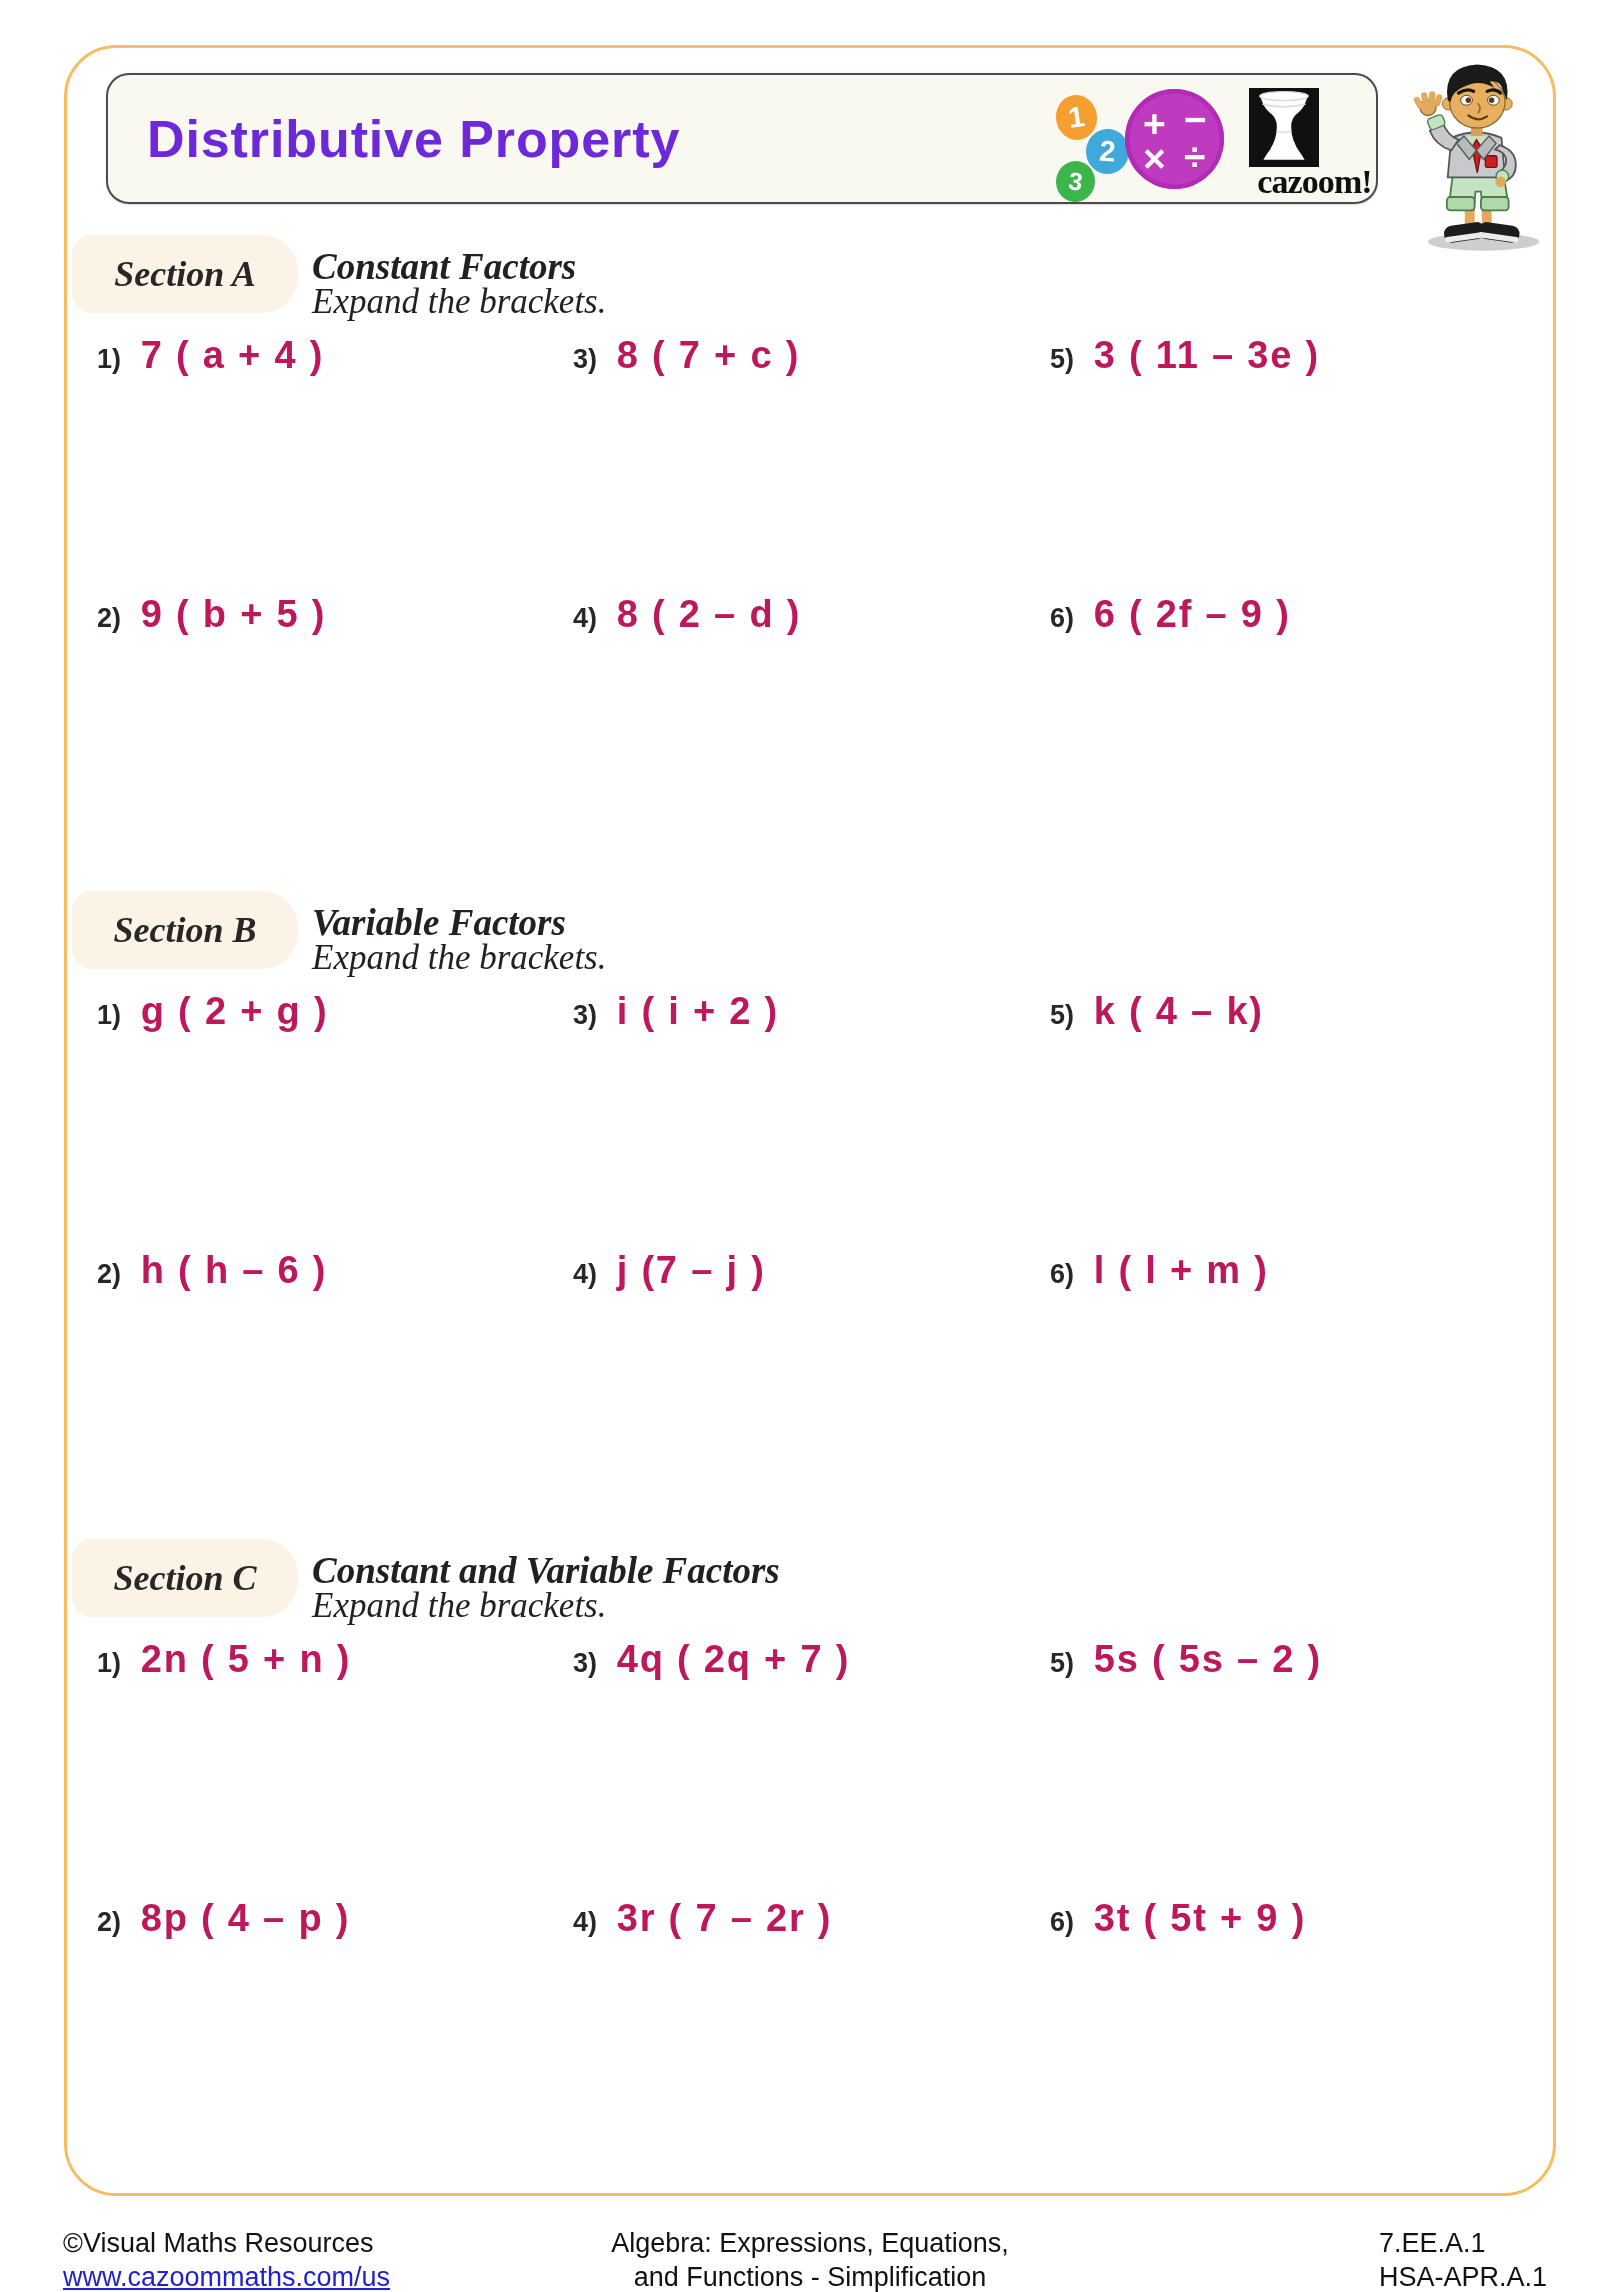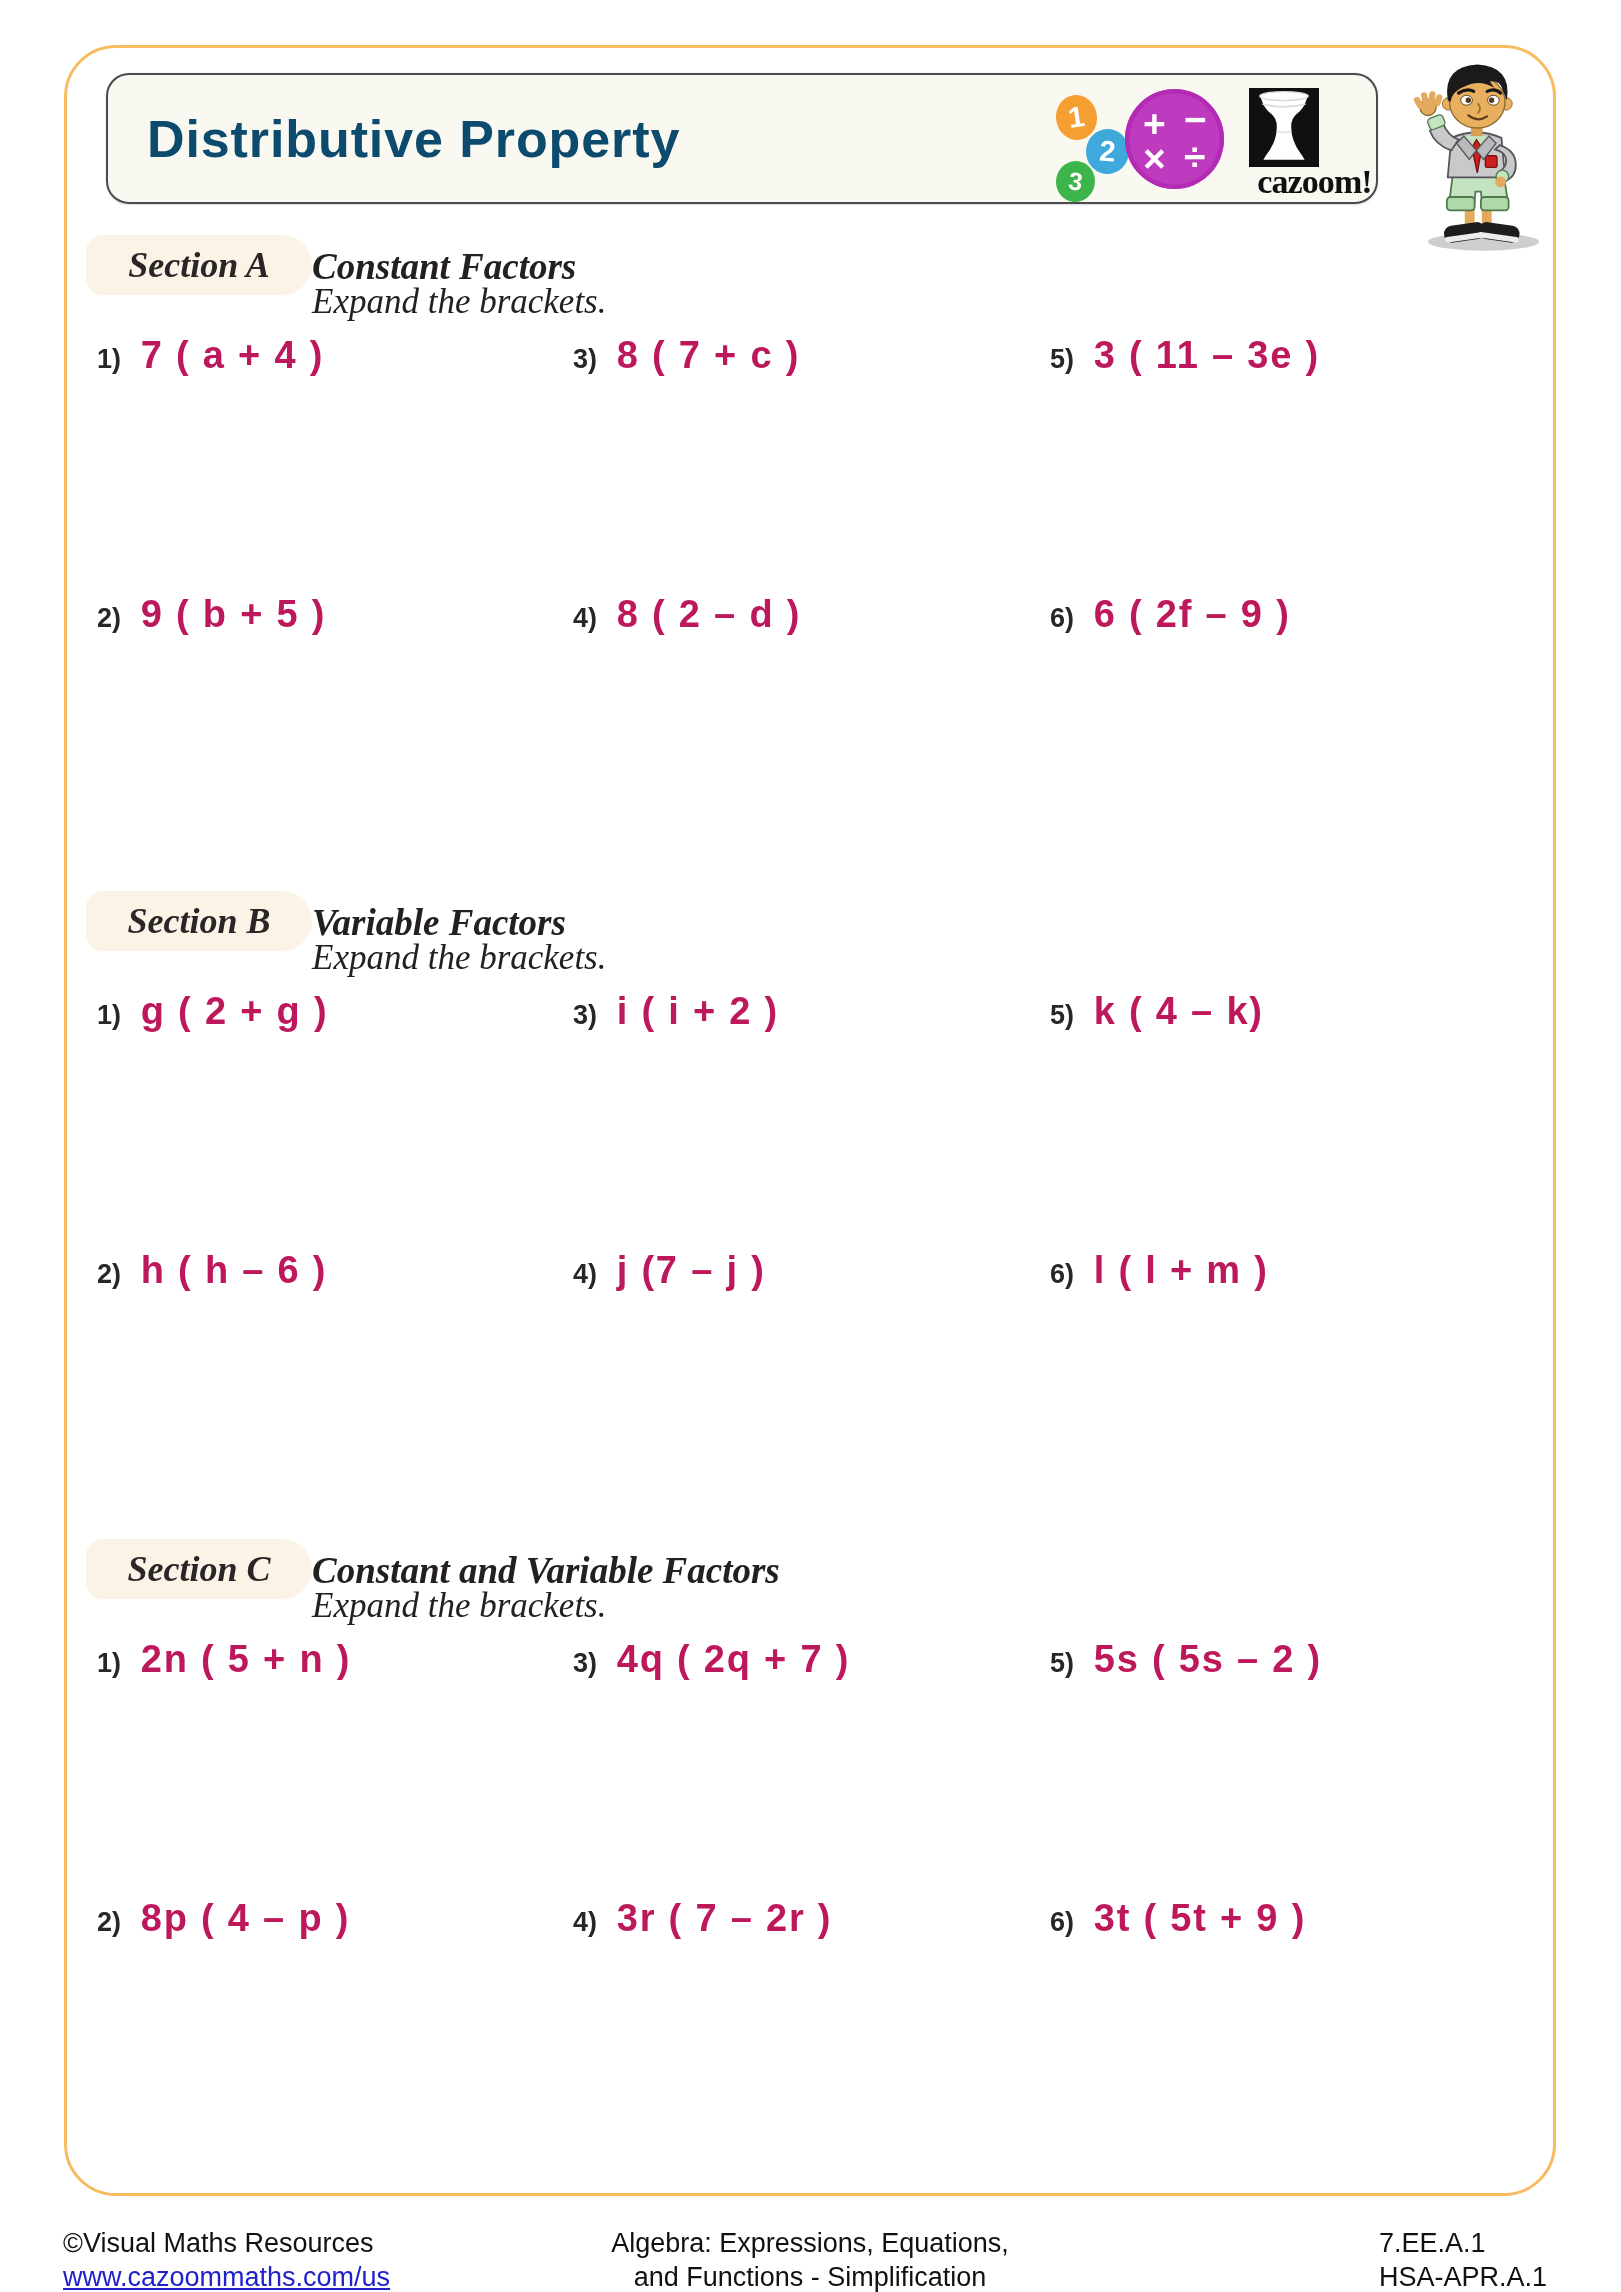--- a/index.html
+++ b/index.html
@@ -13,21 +13,21 @@
     border:3.6px solid #F7BC60; border-radius:52px; background:#ffffff;
   }
   
   .title-box {
     position:absolute; left:106px; top:73px; width:1272px; height:131px;
     background:#FAF9F1; border:2.7px solid #4B4B4D; border-radius:23px;
     box-shadow:0 0.9px 1.8px rgba(0,0,0,.15);
   }
   .title {
     position:absolute; left:39px; top:50%; transform:translateY(-50%);
-    margin:0; font-size:52px; font-weight:bold; color:#0c4a6e; letter-spacing:0.9px;
+    margin:0; font-size:52px; font-weight:bold; color:#6d28d9; letter-spacing:0.9px;
   }
   .badge {
     position:absolute; border-radius:50%; color:#fff; font-weight:bold;
     display:flex; align-items:center; justify-content:center; line-height:1;
   }
   .badge-1 { left:948px; top:19.7px; width:41px; height:45px; background:#F59E31; font-size:29px; transform:rotate(-8deg); }
   .badge-2 { left:978px; top:54px; width:43px; height:45px; background:#3FA9DC; font-size:29px; transform:rotate(4deg); }
   .badge-3 { left:948px; top:86px; width:39px; height:41px; background:#3CB54A; font-size:25px; transform:rotate(8deg); }
   .purple-circle {
     position:absolute; left:1017px; top:14.3px; width:99px; height:100px;
@@ -42,21 +42,21 @@
   .brand {
     position:absolute; left:1108px; top:88px; width:197px; text-align:center;
     font-family:"Liberation Serif", serif; font-weight:bold; font-size:34px; color:#101010;
     letter-spacing:-0.9px;
   }
   .mascot { position:absolute; left:1394px; top:50px; width:163px; height:208px; }
   
   .sec { position:absolute; left:0; width:1622px; }
   .sec-a { top:235px; } .sec-b { top:891px; } .sec-c { top:1539px; }
   .sec-label-box {
-    position:absolute; left:86px; top:0; width:226px; height:60px;
+    position:absolute; left:72px; top:0; width:226px; height:78px;
     background:#FAF3E6; border-radius:19.7px 36px 36px 19.7px;
     display:flex; align-items:center; justify-content:center;
   }
   .sec-label {
     font-family:"Liberation Serif", serif; font-style:italic; font-weight:bold;
     font-size:36px; color:#2A2627;
   }
   .sec-heading {
     position:absolute; left:312px; top:10px;
     font-family:"Liberation Serif", serif; font-style:italic; font-weight:bold;

